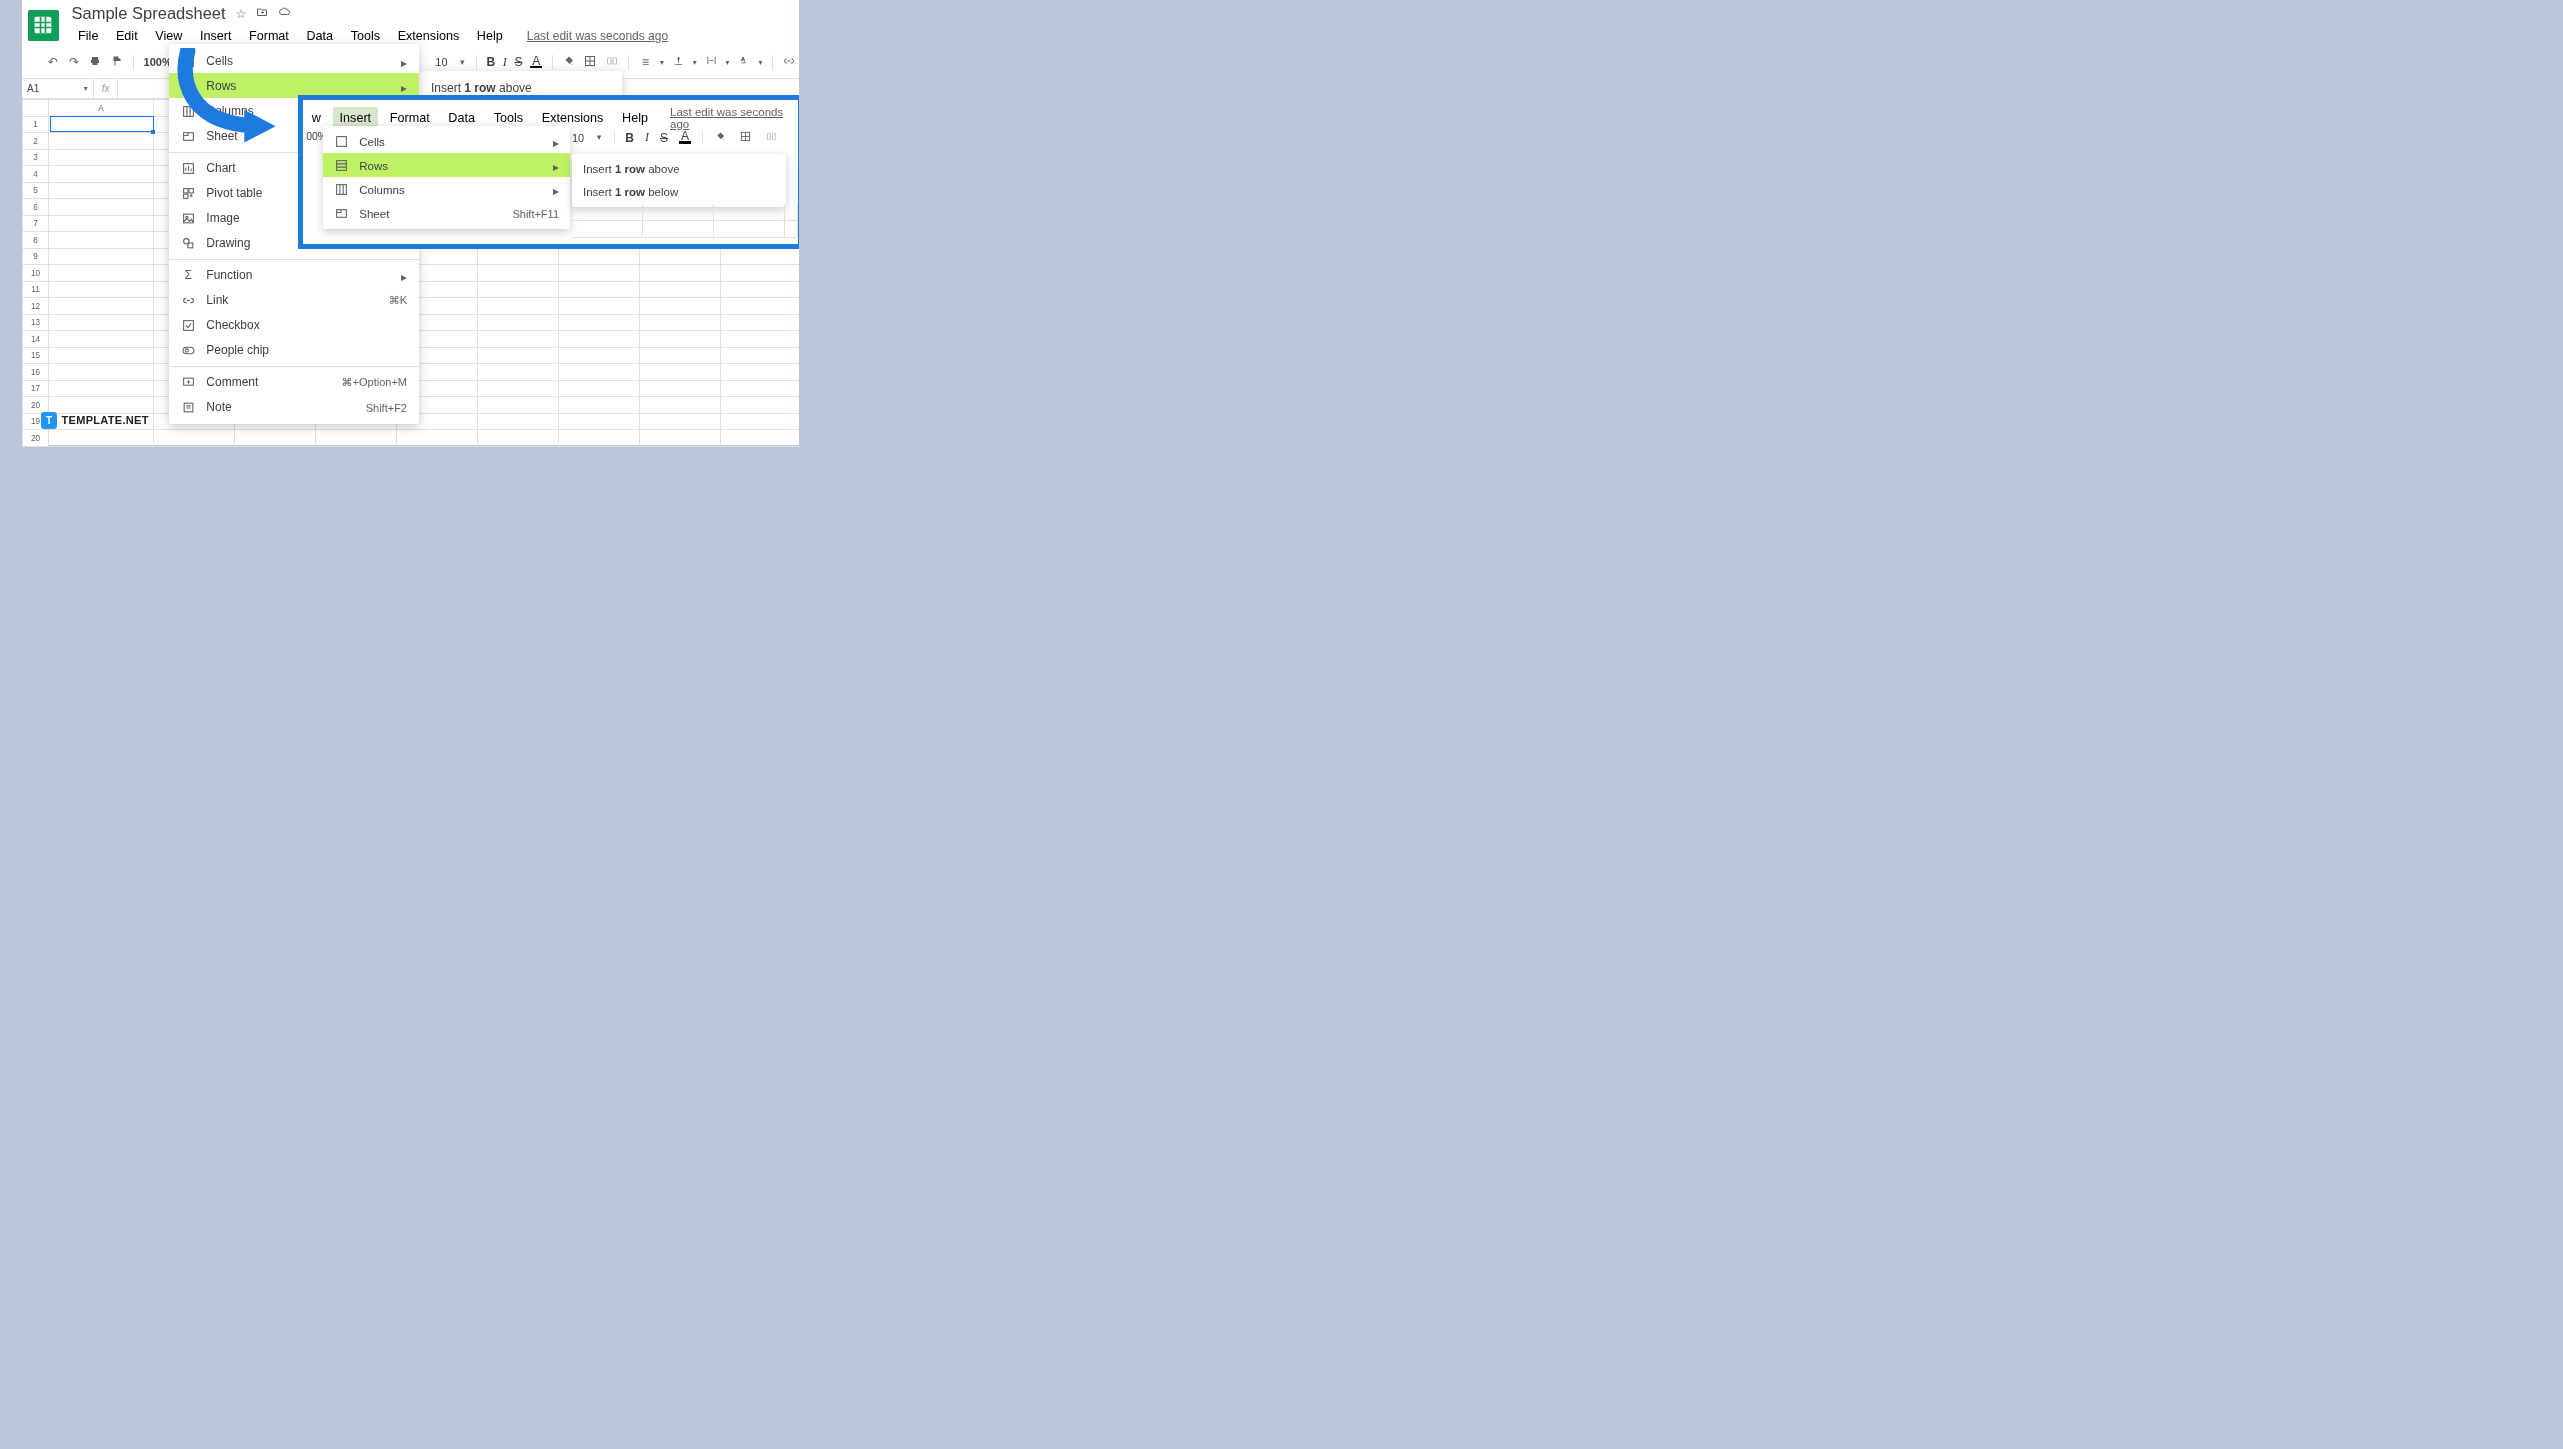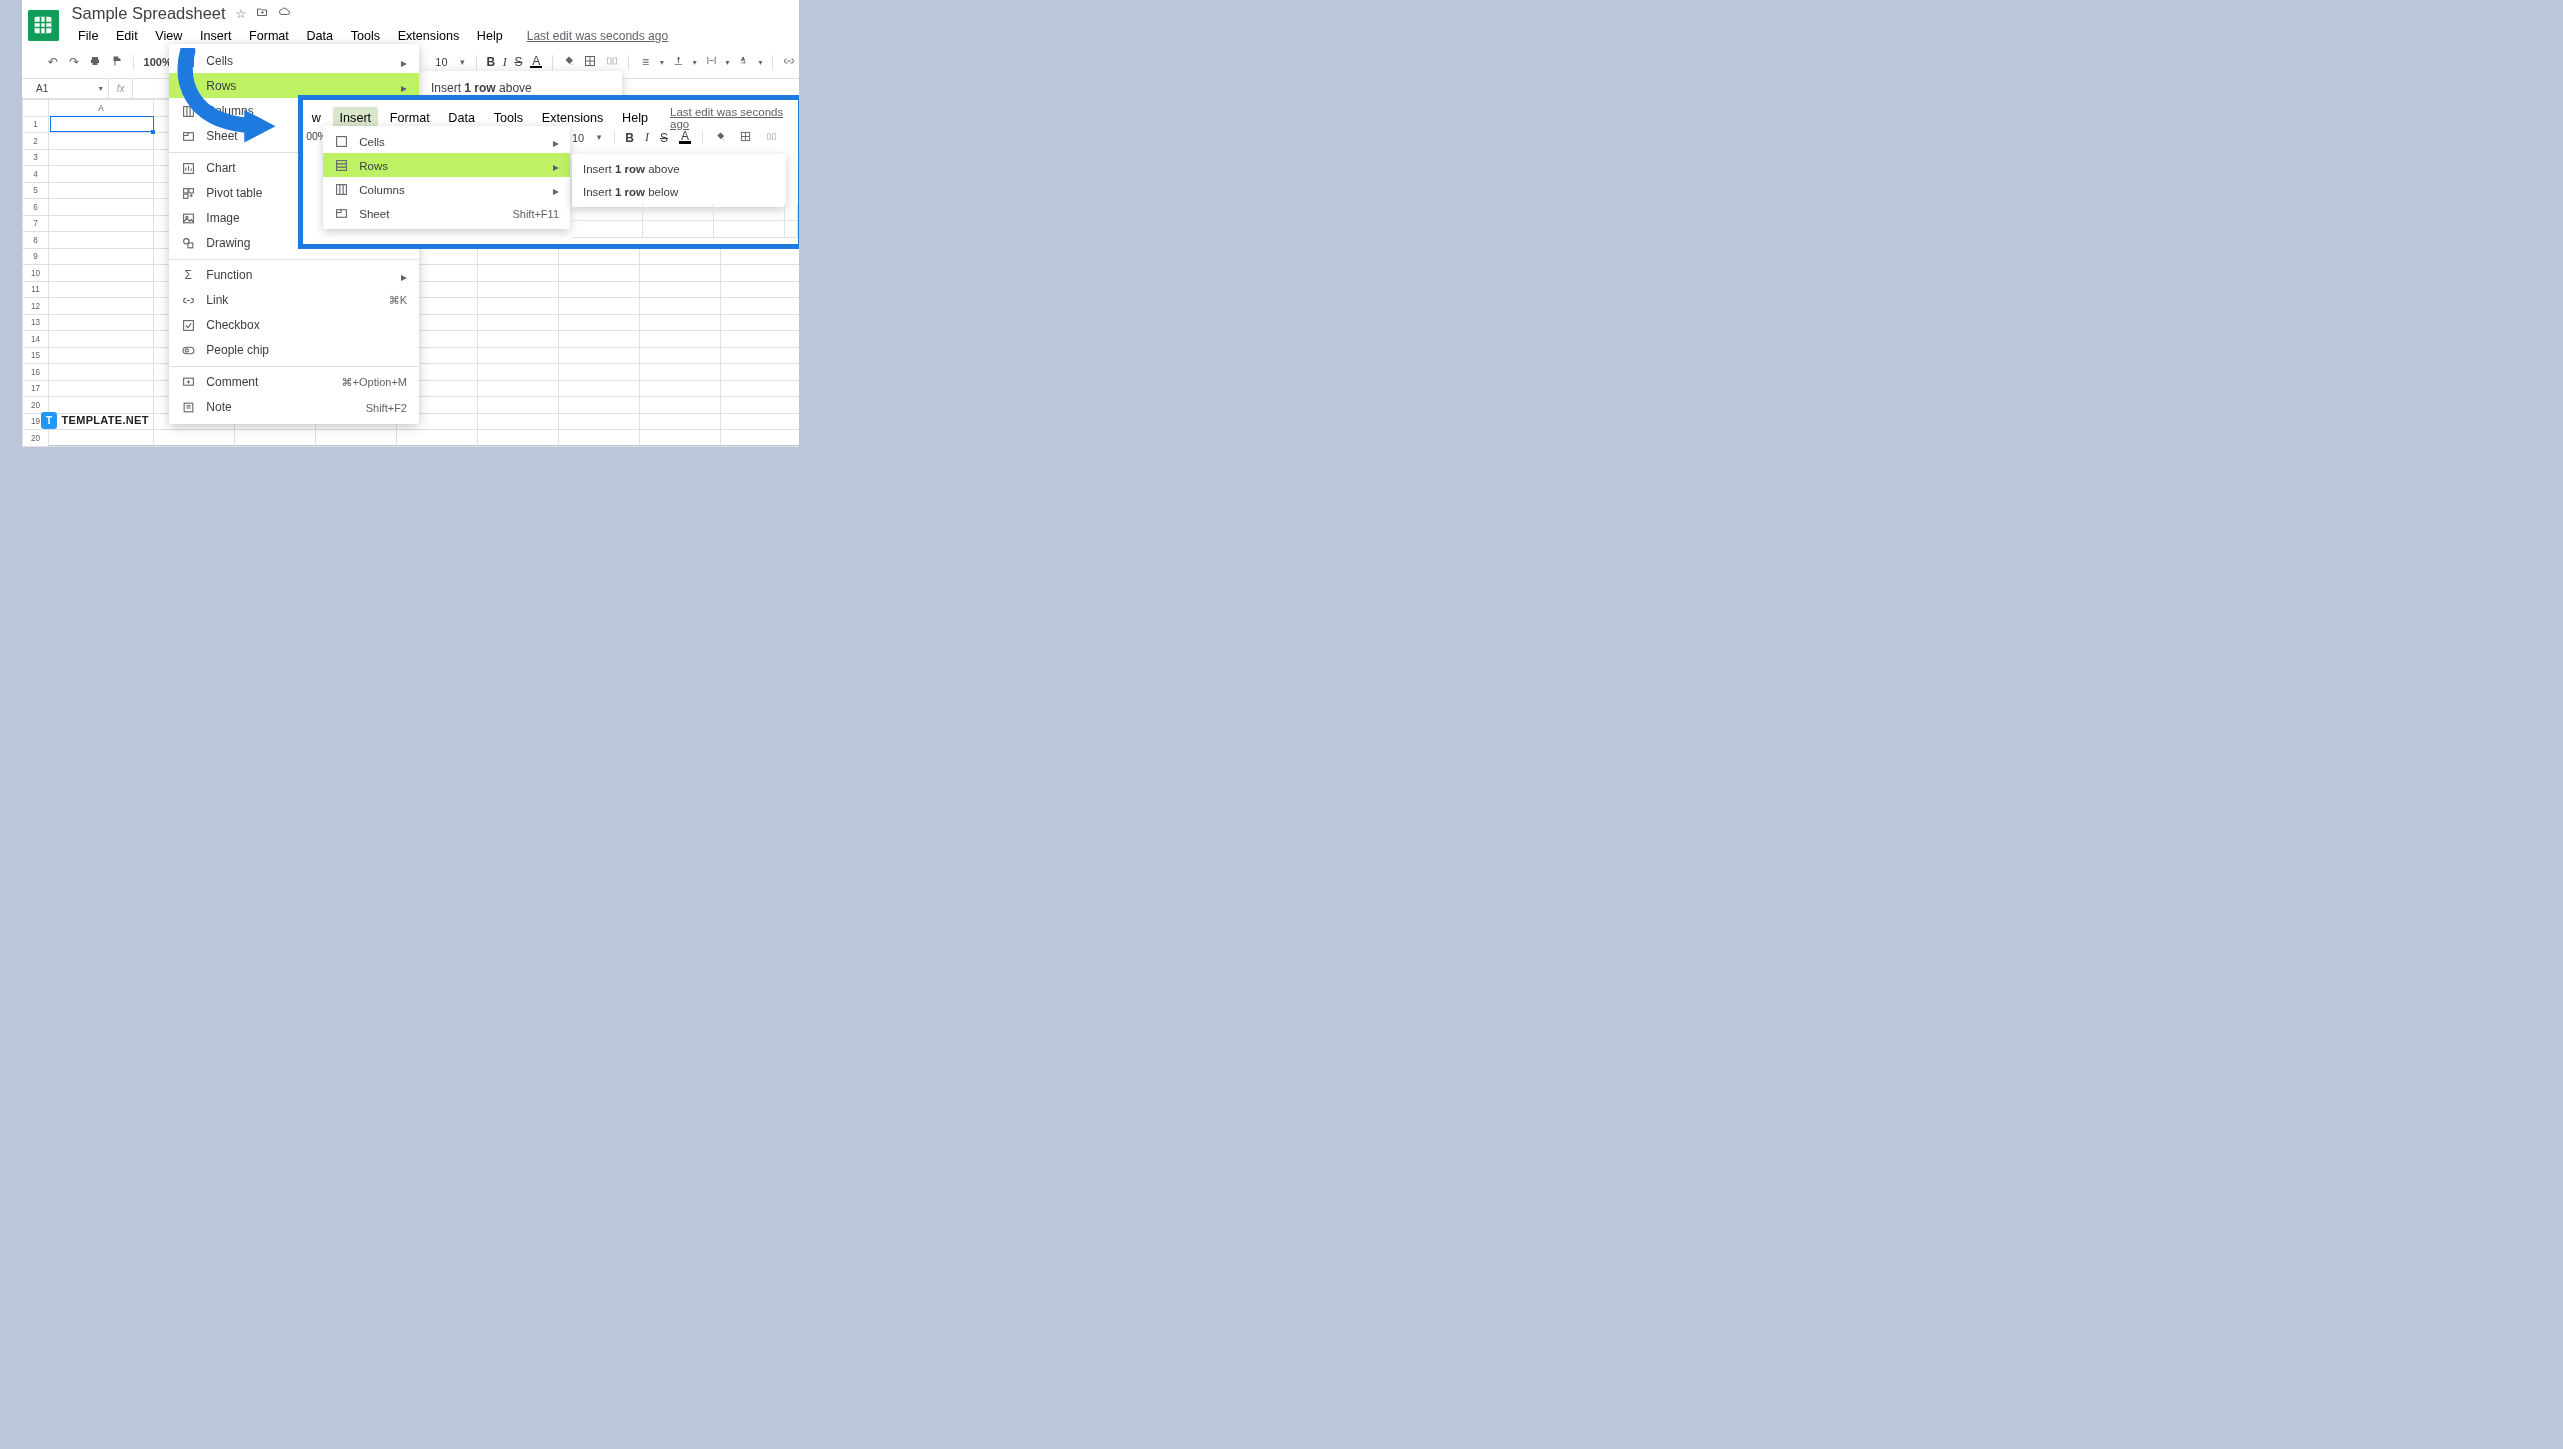--- a/index.html
+++ b/index.html
@@ -63,22 +63,22 @@
   .strike { text-decoration:line-through; font-size:12px; color:#3c4043; }
   .text-color { display:flex; flex-direction:column; align-items:center; }
   .text-color .A { font-size:12px; color:#3c4043; line-height:10px; }
   .text-color .bar { width:12px; height:2.2px; background:#000; }
   
   .formula-row {
     display:flex; align-items:center; border-bottom:0.5px solid #e0e0e0;
     height:20px;
   }
   .cell-ref {
-    width:87px; border-right:0.5px solid #e0e0e0; height:100%;
-    display:flex; align-items:center; padding-left:14px;
+    width:72px; border-right:0.5px solid #e0e0e0; height:100%;
+    display:flex; align-items:center; padding-left:5px;
     font-size:10px; color:#3c4043; justify-content:space-between; padding-right:5.5px;
   }
   .fx { color:#9aa0a6; font-style:italic; font-size:10px; padding:0 7.7px; border-right:0.5px solid #e0e0e0; height:100%; display:flex; align-items:center; }
   
   .grid { position:relative; }
   .grid table { border-collapse:collapse; }
   .grid th, .grid td { border:0.5px solid #e0e0e0; font-size:8.2px; color:#5f6368; }
   .grid th.rowhdr { width:26px; height:16.5px; background:#fff; text-align:center; font-weight:normal; }
   .grid th.colhdr { height:16.5px; background:#fff; text-align:center; font-weight:normal; }
   .grid td { height:16.5px; }

